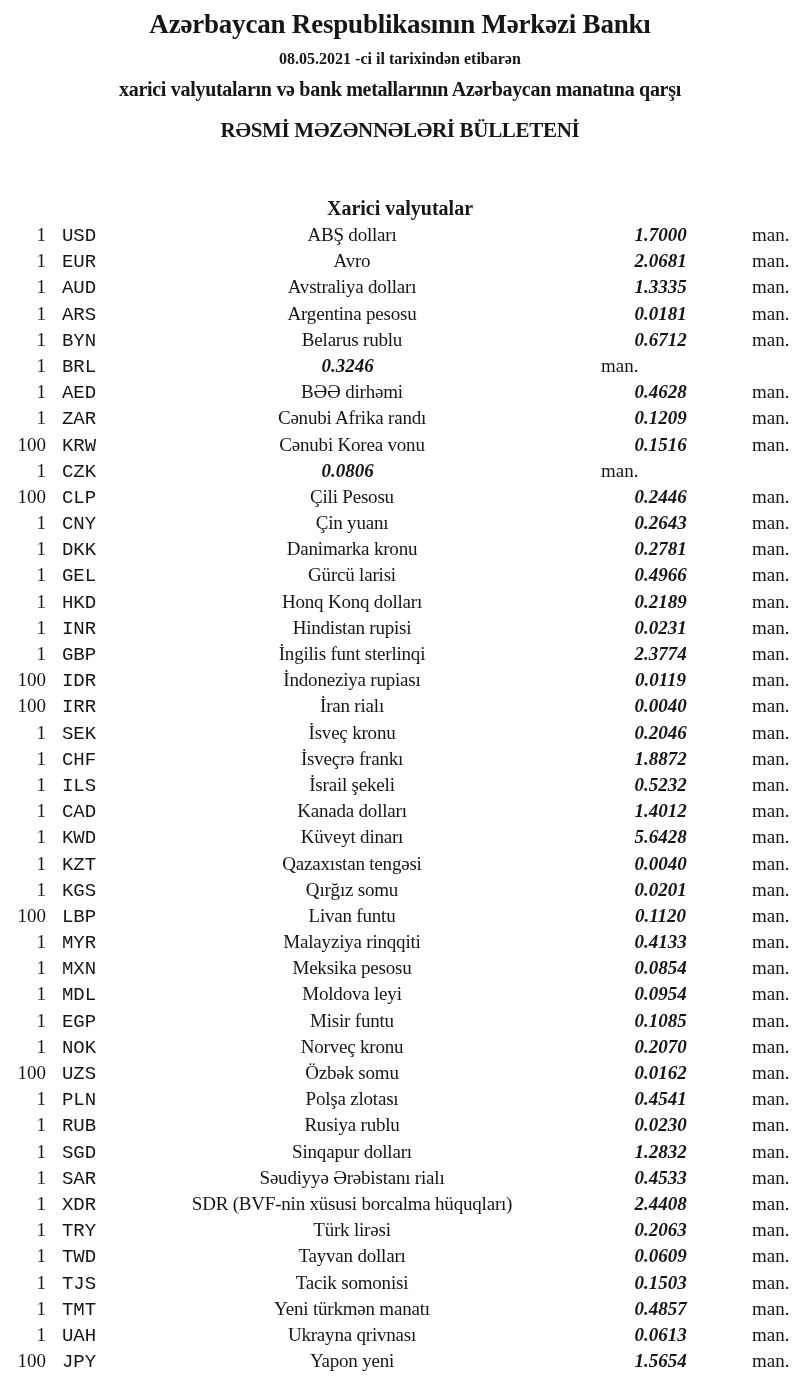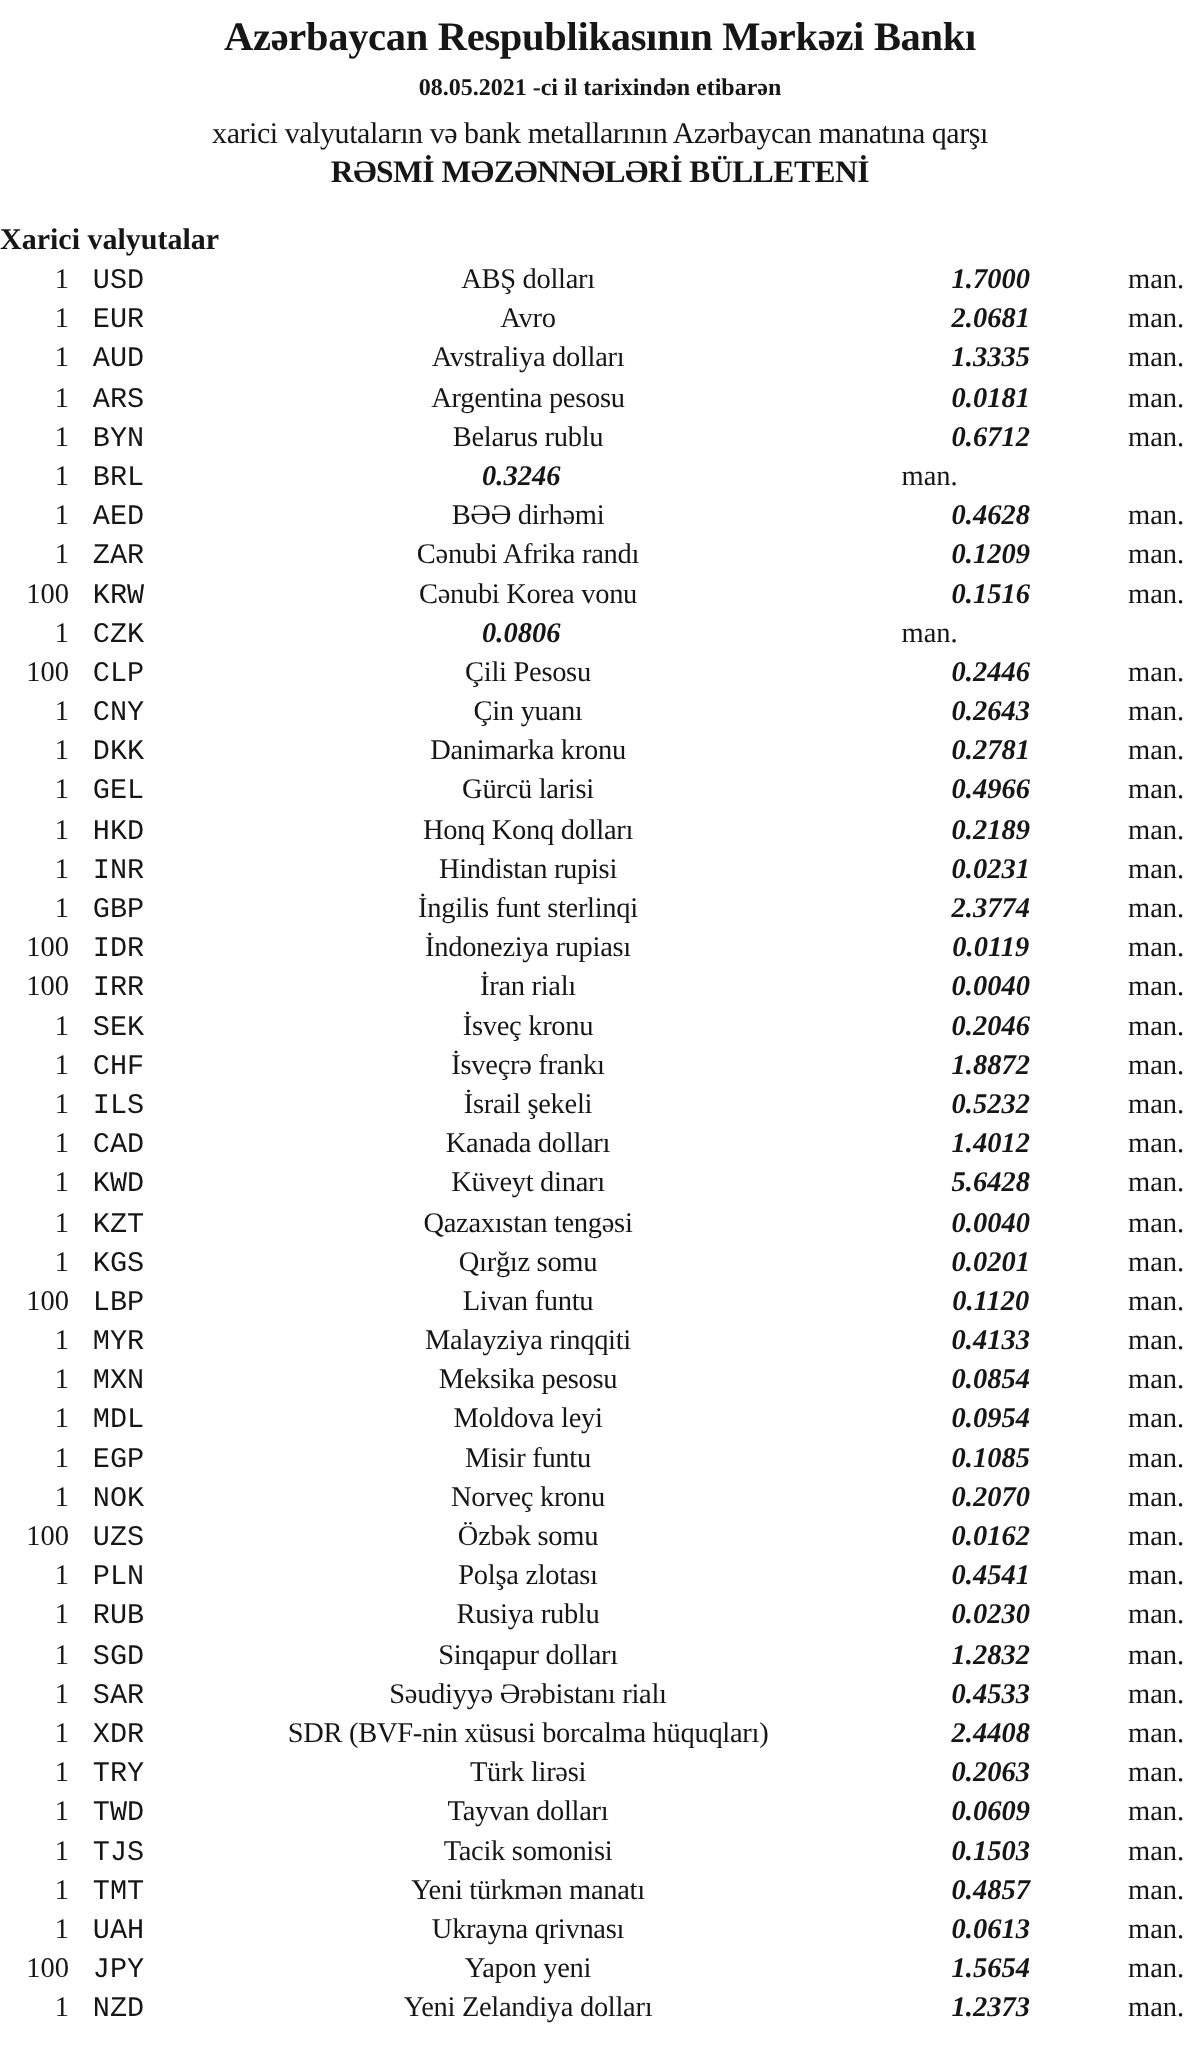--- a/index.html
+++ b/index.html
@@ -27,34 +27,34 @@
   }
   .date-line {
     margin-top: 8px;
     font-size: 16px;
     font-weight: bold;
     line-height: 22px;
   }
   .subject-line {
     margin-top: 8px;
     font-size: 20px;
-    font-weight: normal;
+    font-weight: bold;
     line-height: 22px;
     letter-spacing: -0.3px;
   }
   .bulletin-title {
-    margin-top: 2px;
+    margin-top: 18px;
     font-size: 21px;
     font-weight: bold;
     line-height: 24px;
     letter-spacing: -0.3px;
   }
   .section-title {
-    margin-top: 22px;
-    text-align: left;
+    margin-top: 54px;
+    text-align: center;
     font-size: 20px;
     font-weight: bold;
     line-height: 24px;
     font-family: Liberation Serif, serif;
   }
   .rates-table {
     margin-top: 2px;
     width: 800px;
   }
   .rate-row {

